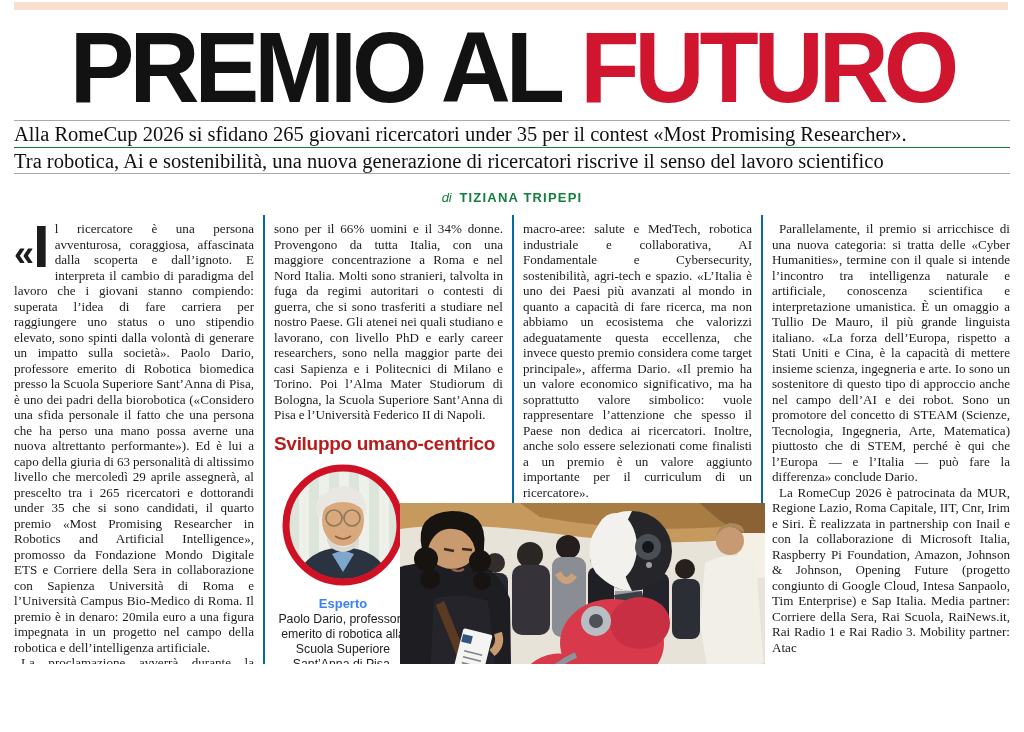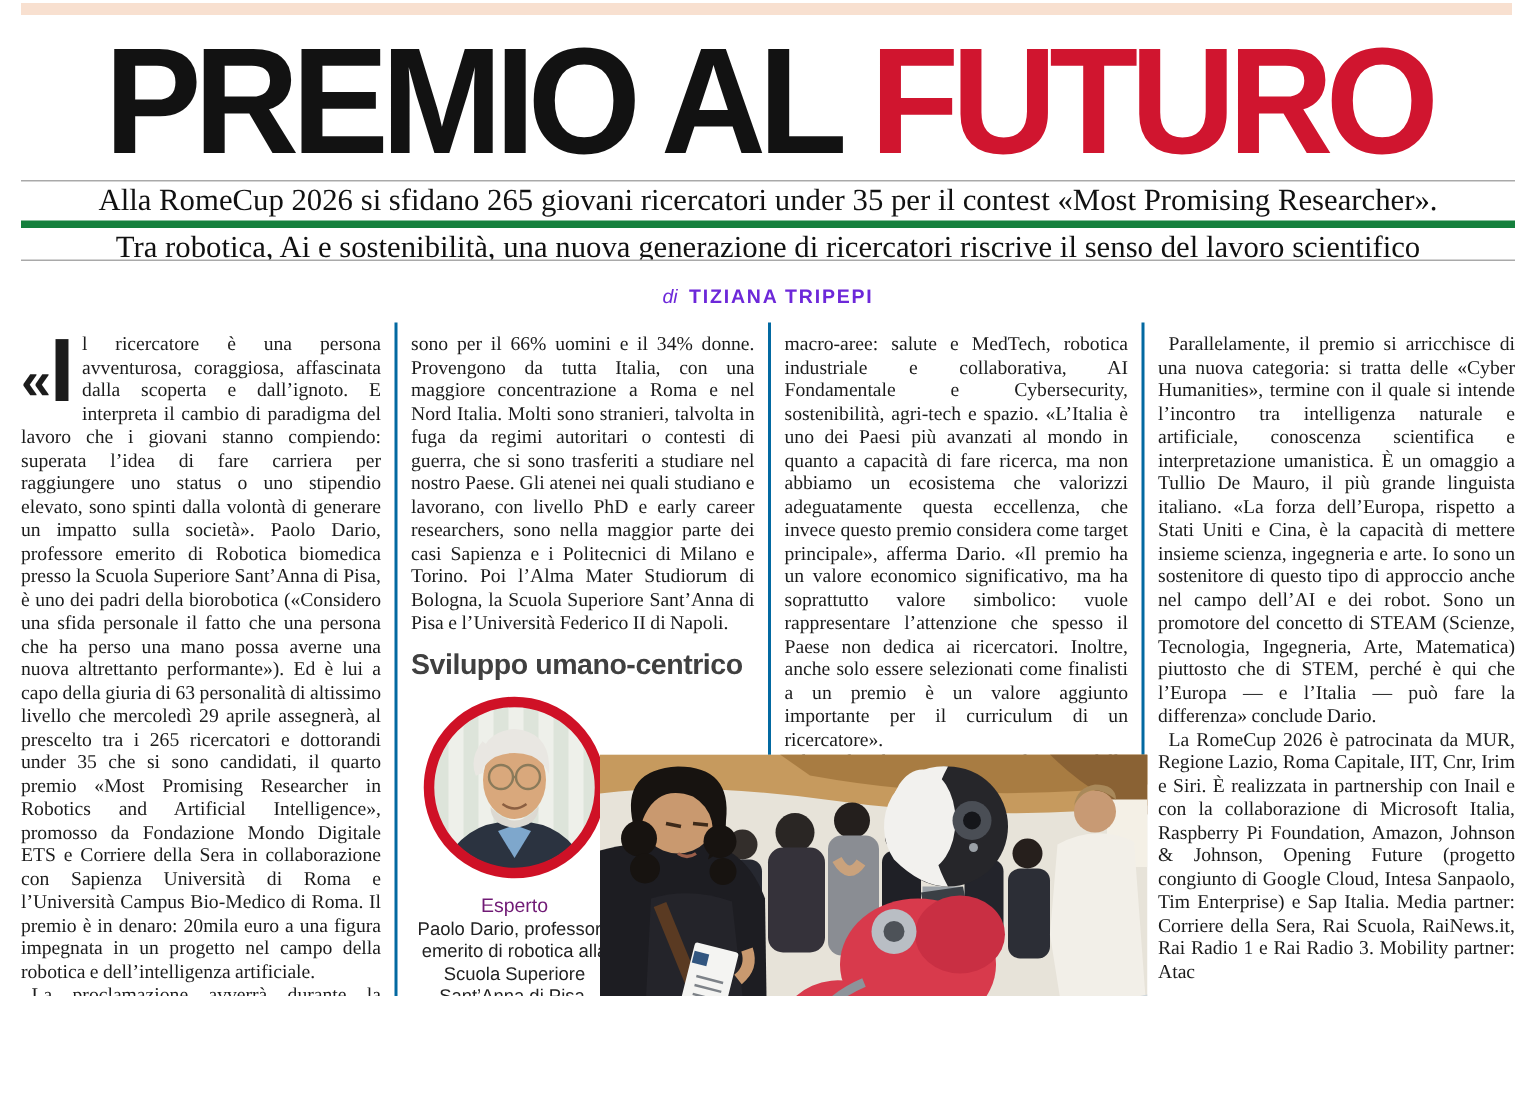--- a/index.html
+++ b/index.html
@@ -19,27 +19,27 @@
     transform:scaleY(1.04); transform-origin:top center;
   }
   .headline .red { color:#d0152f; }
 
   .deck {
     position:absolute; left:14px; top:120px; width:996px;
     border-top:1px solid #a9a9a9; border-bottom:1px solid #a9a9a9;
   }
   .deck-line {
     font-family:"Liberation Serif", serif; font-size:20.5px; line-height:26px;
-    text-align:center; color:#111; height:26px; white-space:nowrap; overflow:hidden;
-  }
-  .deck-line + .deck-line { border-top:5px solid #15803d; }
+    color:#111; height:26px; white-space:nowrap; overflow:hidden;
+  }
+  .deck-line + .deck-line { border-top:1px solid #15803d; }
 
   .byline {
     position:absolute; left:14px; top:190px; width:996px; text-align:center;
-    font-family:"Liberation Sans", sans-serif; font-size:13px; color:#6d28d9;
+    font-family:"Liberation Sans", sans-serif; font-size:13px; color:#15803d;
   }
   .byline em { font-style:italic; font-weight:normal; margin-right:4px; }
   .byline strong { font-weight:bold; letter-spacing:1.2px; }
 
   .body-grid {
     position:absolute; left:14px; top:215px; width:996px; height:517px;
     display:grid; grid-template-columns:1fr 1fr 1fr 1fr;
   }
   .col { padding:6px 9px 0 9px; overflow:hidden; height:517px; }
   .col-1 { padding-left:0; }
@@ -51,27 +51,27 @@
     hyphens:auto; -webkit-hyphens:auto; word-spacing:-0.3px;
   }
   .col p.indent { text-indent:7px;font-family:Liberation Serif, serif; }
 
   .dropcap-wrap { float:left; display:flex; align-items:flex-end; margin:3px 5px 0 0; height:47px; }
   .guillemet { font-family:"Liberation Sans", sans-serif; font-weight:bold; font-size:36px; line-height:0.72; padding-bottom:4px; letter-spacing:-3px; }
   .bigI { font-family:"Liberation Sans", sans-serif; font-weight:bold; font-size:60px; line-height:0.78; margin-left:2px; }
 
   .subhead {
     font-family:"Liberation Sans", sans-serif; font-weight:bold;
-    font-size:19px; color:#404040; letter-spacing:-0.3px;
+    font-size:19px; color:#b91c1c; letter-spacing:-0.3px;
     margin:11px 0 9px 0; line-height:1.05;
   }
 
   .portrait-figure { margin:6px 0 0 0; width:138px; text-align:center; }
   .portrait-figure svg { display:block; margin:0 auto; }
-  .caption-title { font-family:"Liberation Sans", sans-serif; font-weight:normal; font-size:13px; margin-top:8px; color:#701a75; }
+  .caption-title { font-family:"Liberation Sans", sans-serif; font-weight:bold; font-size:13px; margin-top:8px; color:#3b82f6; }
   .caption-text  { font-family:"Liberation Sans", sans-serif; font-size:12.3px; line-height:15px; color:#222; margin-top:1px; }
 
   .event-photo { position:absolute; left:400px; top:503px; width:365px; height:227px; }
   .event-photo svg { display:block; width:365px; height:227px; }
 </style>
 </head>
 <body>
 
 <div class="page">
 

